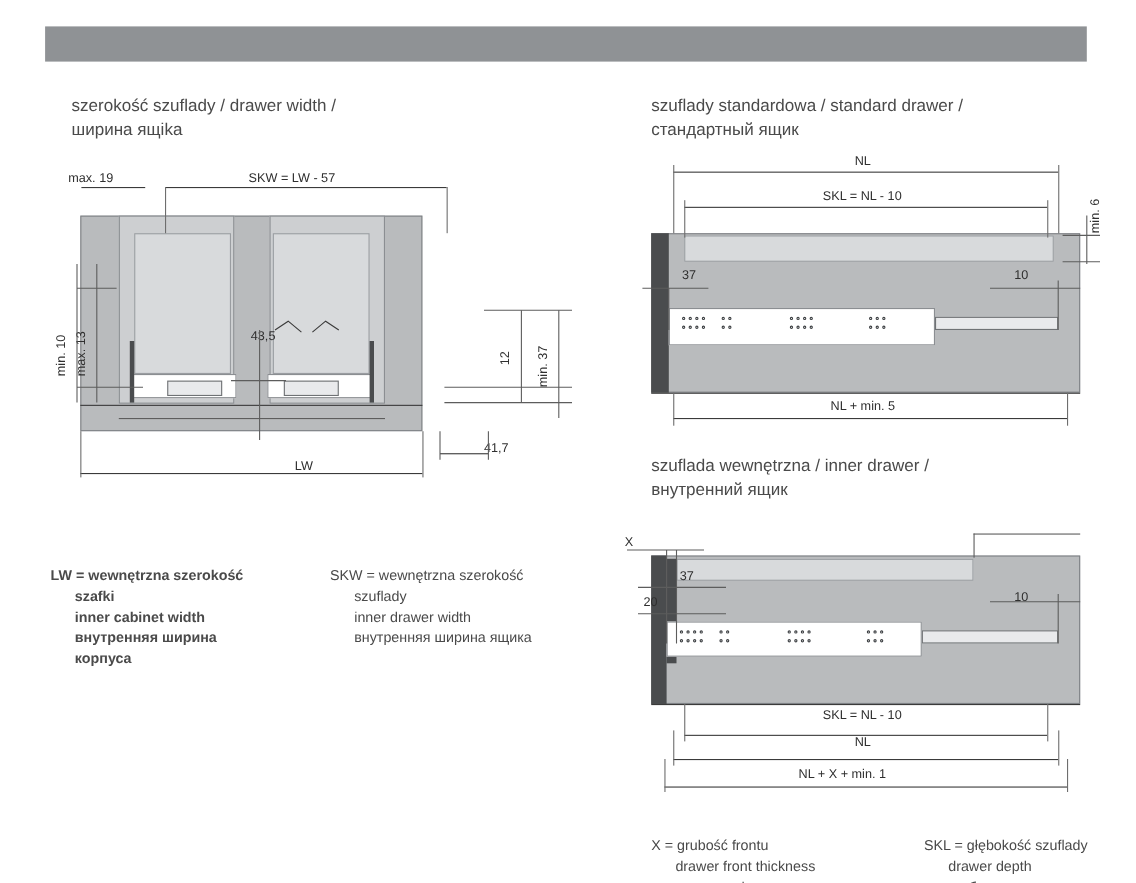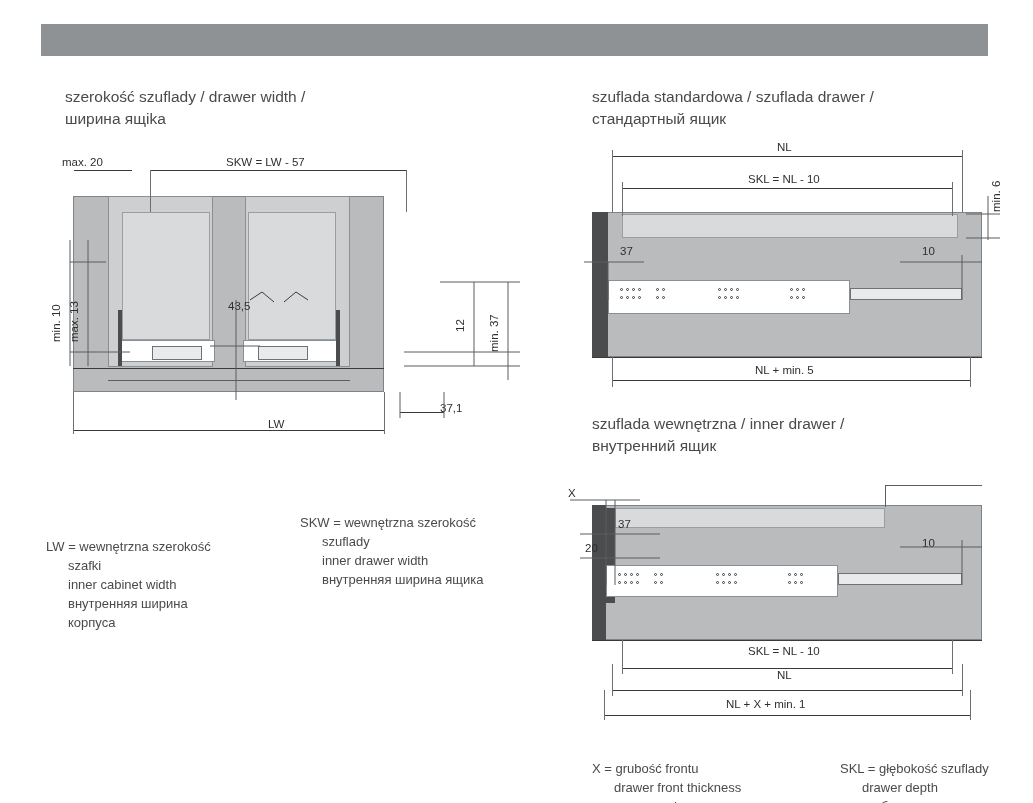--- a/index.html
+++ b/index.html
@@ -100,21 +100,21 @@
 </style>
 </head>
 <body>
 
 <div class="header-bar"></div>
 <div class="header-title">PLANOWANIE / PLANNING / ПРОЕКТИРОВАНИЕ</div>
 
 <div class="section-title" style="left:41px; top:86px; width:330px;margin-left:24px;">szerokość szuflady / drawer width /
 ширина ящika</div>
 
-<div class="section-title" style="left:592px; top:86px; width:400px;">szuflada standardowa / szuflada drawer /
+<div class="section-title" style="left:592px; top:86px; width:400px;">szuflady standardowa / standard drawer /
 стандартный ящик</div>
 
 <div class="section-title" style="left:592px; top:413px; width:400px;">szuflada wewnętrzna / inner drawer /
 внутренний ящик</div>
 
 <div class="panel grayA" style="left:73px; top:196px; width:311px; height:196px;"></div>
 <div class="panel grayB" style="left:108px; top:196px; width:105px; height:171px;"></div>
 <div class="panel grayB" style="left:245px; top:196px; width:105px; height:171px;"></div>
 <div class="panel grayC" style="left:122px; top:212px; width:88px; height:128px;"></div>
 <div class="panel grayC" style="left:248px; top:212px; width:88px; height:128px;"></div>
@@ -132,29 +132,29 @@
   <path d="M250 300 L262 292 L274 302" fill="none" stroke="#3a3a3a" stroke-width="1"></path>
   <path d="M284 302 L296 292 L308 300" fill="none" stroke="#3a3a3a" stroke-width="1"></path>
 </svg>
 
 <div class="line hline" style="left:150px; top:170px; width:256px;"></div>
 <div class="line vline ext" style="left:150px; top:170px; height:42px;"></div>
 <div class="line vline ext" style="left:406px; top:170px; height:42px;"></div>
 <div class="dim" style="left:226px; top:156px;">SKW = LW - 57</div>
 
 <div class="line hline" style="left:74px; top:170px; width:58px;"></div>
-<div class="dim" style="left:62px; top:156px;">max. 20</div>
+<div class="dim" style="left:62px; top:156px;">max. 19</div>
 
 <div class="line hline" style="left:73px; top:430px; width:311px;"></div>
 <div class="line vline ext" style="left:73px; top:392px; height:42px;"></div>
 <div class="line vline ext" style="left:384px; top:392px; height:42px;"></div>
 <div class="dim" style="left:268px; top:418px;">LW</div>
 
 <div class="line hline" style="left:400px; top:412px; width:44px;"></div>
-<div class="dim" style="left:440px; top:402px;">37,1</div>
+<div class="dim" style="left:440px; top:402px;">41,7</div>
 
 <div class="dim vert" style="left:62px; top:330px;">min. 10</div>
 <div class="dim vert" style="left:80px; top:330px;">max. 13</div>
 <div class="dim" style="left:228px; top:300px;">43,5</div>
 <div class="dim vert" style="left:466px; top:320px;">12</div>
 <div class="dim vert" style="left:500px; top:340px;">min. 37</div>
 
 <svg class="arrows">
 
   <line x1="70" y1="262" x2="106" y2="262" stroke="#5d5d5d" stroke-width="1"></line>
@@ -168,21 +168,21 @@
   <line x1="474" y1="282" x2="474" y2="366" stroke="#5d5d5d" stroke-width="1"></line>
   <line x1="508" y1="282" x2="508" y2="380" stroke="#5d5d5d" stroke-width="1"></line>
   <line x1="440" y1="282" x2="520" y2="282" stroke="#5d5d5d" stroke-width="1"></line>
   <line x1="404" y1="352" x2="520" y2="352" stroke="#5d5d5d" stroke-width="1"></line>
   <line x1="404" y1="366" x2="520" y2="366" stroke="#5d5d5d" stroke-width="1"></line>
 
   <line x1="400" y1="392" x2="400" y2="418" stroke="#5d5d5d" stroke-width="1"></line>
   <line x1="444" y1="392" x2="444" y2="418" stroke="#5d5d5d" stroke-width="1"></line>
 </svg>
 
-<div class="legend" style="left:46px; top:518px; width:230px;">
+<div class="legend" style="left:46px; top:494px; width:230px;font-weight:bold;">
   <span class="hang">LW = wewnętrzna szerokość
 szafki
 inner cabinet width
 внутренняя ширина
 корпуса</span>
 </div>
 <div class="legend" style="left:300px; top:494px; width:240px;">
   <span class="hang">SKW = wewnętrzna szerokość
 szuflady
 inner drawer width

